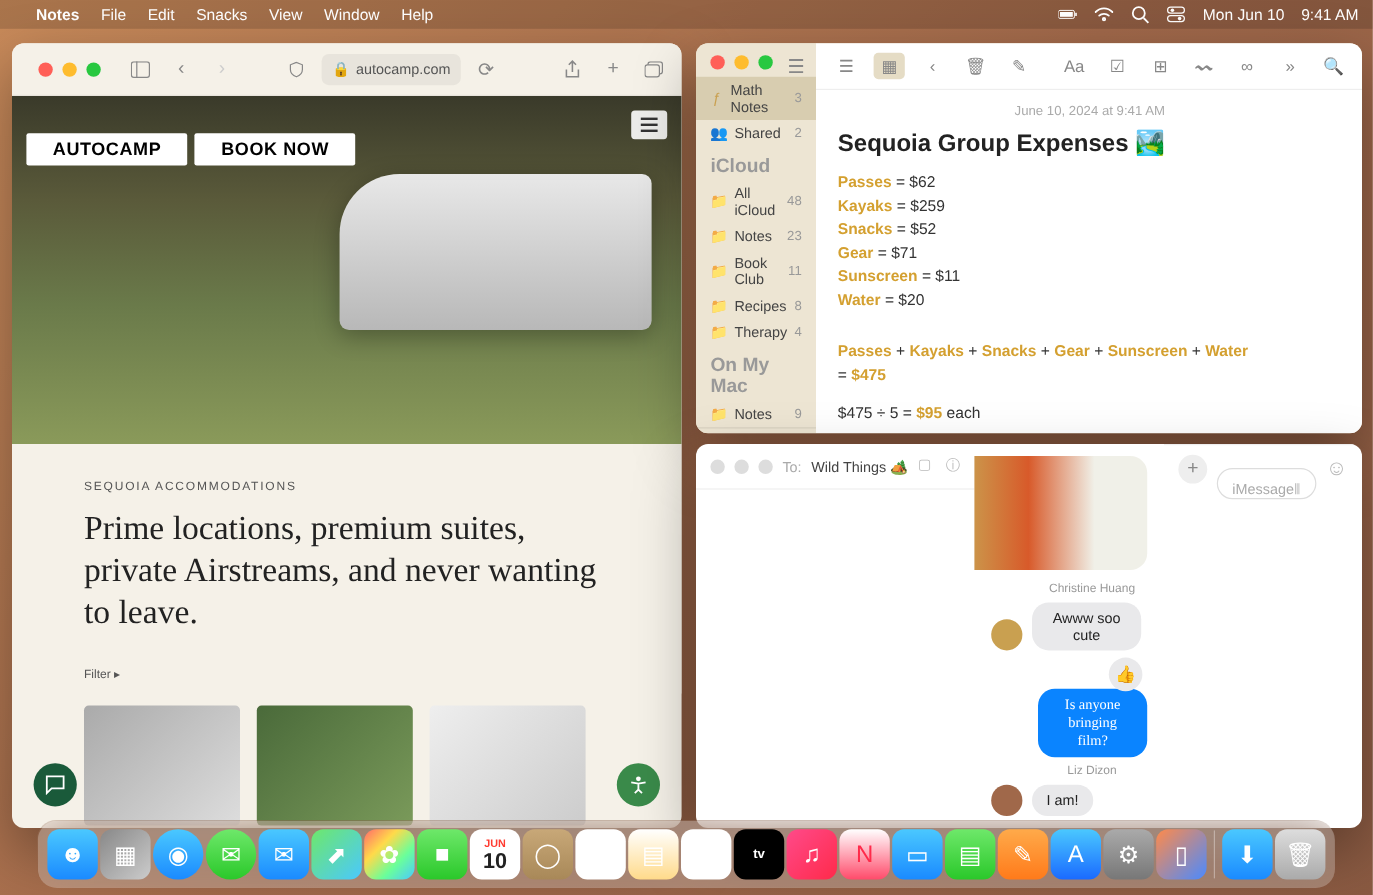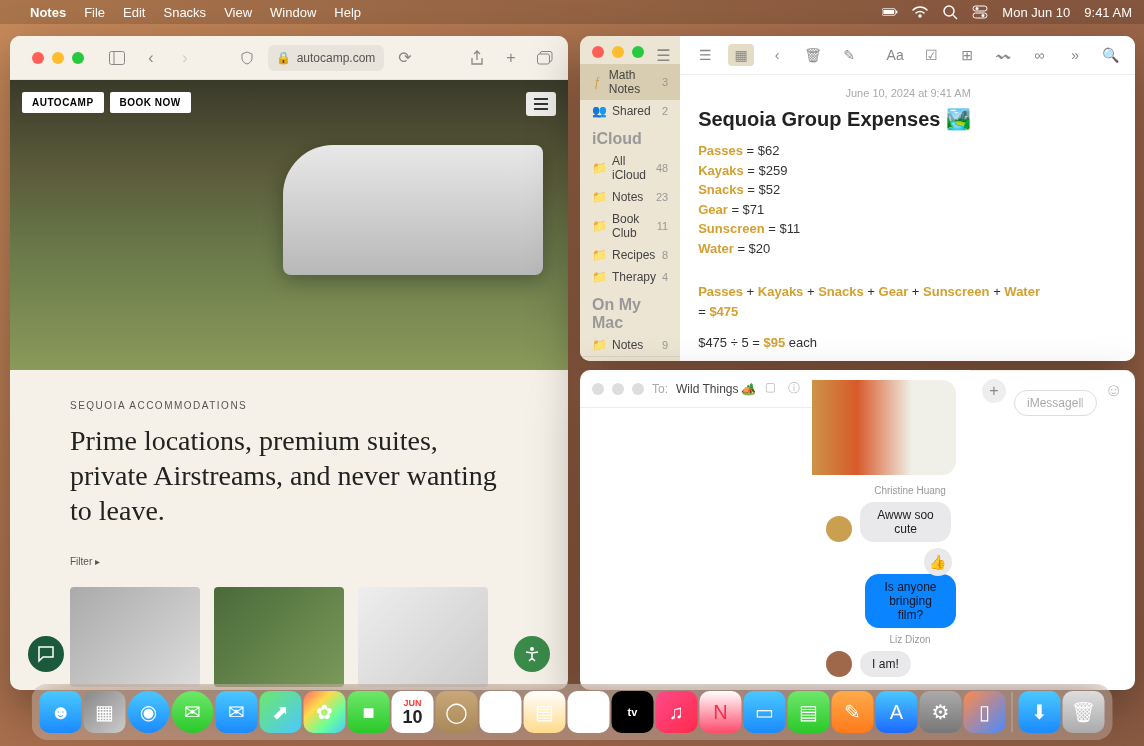--- a/index.html
+++ b/index.html
@@ -18,21 +18,21 @@
 .tl-red { background:#ff5f57; } .tl-yel { background:#febc2e; } .tl-grn { background:#28c840; }
 .tl-gray { background:#ccc; }
 
 
 .safari { left: 10px; top: 36px; width: 558px; height: 654px; background:#f5f1e8; }
 .safari .toolbar { height: 44px; display:flex; align-items:center; padding:0 10px; gap:8px; background:rgba(245,241,232,0.9); border-bottom:1px solid rgba(0,0,0,0.05);}
 .safari .tb-btn { width:26px; height:26px; display:flex; align-items:center; justify-content:center; border-radius:5px; color:#888; }
 .safari .addr { flex:1; height:26px; background:rgba(0,0,0,0.05); border-radius:6px; display:flex; align-items:center; justify-content:center; gap:5px; font-size:12px; color:#555; }
 .safari .hero { height: 290px; background: linear-gradient(180deg,#3a3a2a 0%, #5a5a3a 30%, #6a7a4a 60%, #8a9a5a 100%); position:relative; }
 .safari .hero-badges { position:absolute; top:12px; left:12px; display:flex; gap:6px;}
-.safari .badge { background:#fff; padding:5px 10px; font-size:10px; font-weight:600; letter-spacing:0.5px; border-radius:2px;}
+.safari .badge { background:#fff; padding:5px 22px; font-size:15px; font-weight:600; letter-spacing:0.5px; border-radius:2px;margin-top:19px;}
 .safari .hero-menu { position:absolute; top:12px; right:12px; width:30px; height:24px; background:rgba(255,255,255,0.9); border-radius:3px; display:flex; flex-direction:column; justify-content:center; align-items:center; gap:3px;}
 .safari .hero-menu span{width:14px;height:2px;background:#333;}
 .safari .trailer { position:absolute; right:25px; top:65px; width:260px; height:130px; background:linear-gradient(180deg,#e8e8e8,#b8b8b8); border-radius:50px 8px 8px 8px; box-shadow: 0 5px 20px rgba(0,0,0,0.3);}
 .safari .content { padding: 30px 60px 10px; background:#f5f1e8;}
 .safari .eyebrow { font-size:10px; letter-spacing:1.5px; color:#555; margin-bottom:12px;}
 .safari .headline { font-size:28px; line-height:1.25; font-weight:400; color:#222; margin-bottom:28px; font-family: Georgia, serif;}
 .safari .filter { font-size:10px; color:#555;}
 .safari .thumbs { display:flex; gap:14px; padding: 10px 60px;}
 .safari .thumb { width:130px; height:100px; border-radius:4px; background:linear-gradient(135deg,#aaa,#ddd);}
 .safari .thumb:nth-child(2){background:linear-gradient(135deg,#4a6a3a,#7a9a5a);}
@@ -71,25 +71,25 @@
 .msgs .mtoolbar .traffic span { background:#ddd;}
 .msgs .mtoolbar .right-ico { margin-left:auto; display:flex; gap:12px; color:#bbb;}
 .msgs .thread { flex:1; padding:10px 14px; overflow:auto; display:flex; flex-direction:column; gap:6px;text-align:center;}
 .msgs .photo { align-self:flex-end; width:220px; height:95px; border-radius:14px; background:linear-gradient(90deg,#4a6a8a 0%,#c9a050 30%,#d85a2a 55%,#f0f0e8 80%); margin-bottom:4px;}
 .msgs .sender { font-size:10px; color:#999; margin-left:38px;}
 .msgs .bubble-row { display:flex; align-items:flex-end; gap:8px;}
 .msgs .bubble-row.right { justify-content:flex-end;}
 .msgs .avatar { width:26px; height:26px; border-radius:50%; background:#c9a050;}
 .msgs .avatar.liz { background:#a0684a;}
 .msgs .bubble { background:#e9e9eb; padding:6px 12px; border-radius:14px; font-size:12px; color:#222; max-width:70%;}
-.msgs .bubble.blue { background:#0a84ff; color:#0f172a;}
+.msgs .bubble.blue { background:#0a84ff; color:#ffffff;font-family:Liberation Serif, serif;}
 .msgs .reaction { align-self:flex-end; width:28px;height:28px;border-radius:50%;background:#e9e9eb;display:flex;align-items:center;justify-content:center;font-size:14px; margin-right:4px; margin-bottom:-8px; z-index:1;}
 .msgs .composer { height:40px; display:flex; align-items:center; padding:0 12px; gap:8px; border-top:1px solid #eee;}
 .msgs .add { width:24px;height:24px;border-radius:50%;background:#eee;color:#888;display:flex;align-items:center;justify-content:center;font-size:16px;}
-.msgs .input { flex:1; height:26px; border:1px solid #ddd; border-radius:13px; padding:0 12px; font-size:12px; color:#aaa; display:flex; align-items:center;margin-top:24px;}
+.msgs .input { flex:1; height:26px; border:1px solid #ddd; border-radius:13px; padding:0 12px; font-size:12px; color:#aaa; display:flex; align-items:flex-end;margin-top:24px;}
 .msgs .input .mic{margin-left:auto;color:#bbb;}
 .msgs .emoji{color:#bbb;font-size:18px;}
 
 
 .dock { position:absolute; bottom:6px; left:50%; transform:translateX(-50%); height:56px; background:rgba(255,255,255,0.25); backdrop-filter:blur(20px); border-radius:16px; padding:4px 8px; display:flex; align-items:center; gap:2px;}
 .dock .app { width:42px; height:42px; border-radius:10px; display:flex; align-items:center; justify-content:center; font-size:20px; color:#fff; position:relative;}
 .dock .sep { width:1px; height:40px; background:rgba(255,255,255,0.35); margin:0 4px;}
 .app.finder{background:linear-gradient(180deg,#4ac8ff,#1a8aff);} 
 .app.launchpad{background:linear-gradient(135deg,#888,#ccc);} 
 .app.safari-d{background:linear-gradient(180deg,#4ac8ff,#1a8aff);border-radius:50%;}

